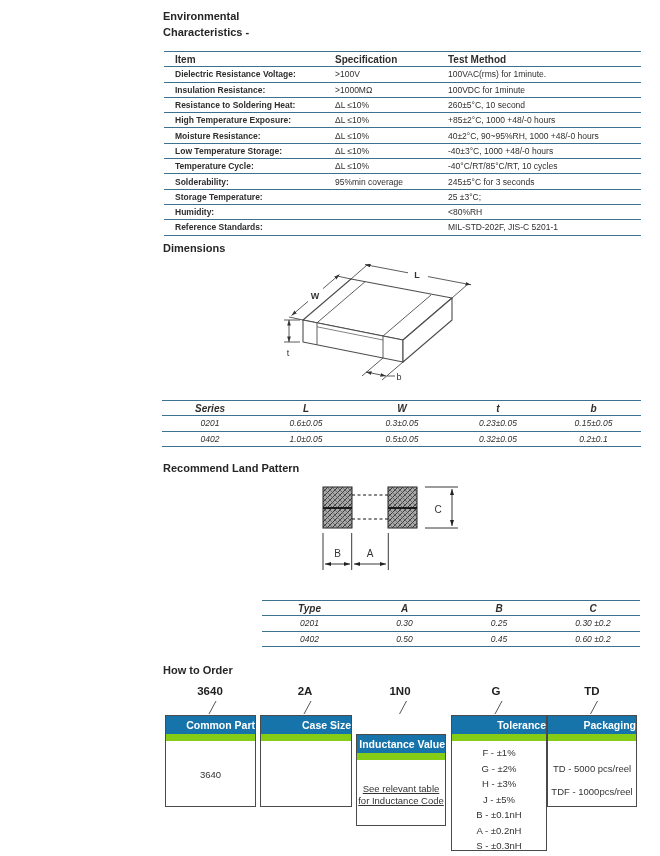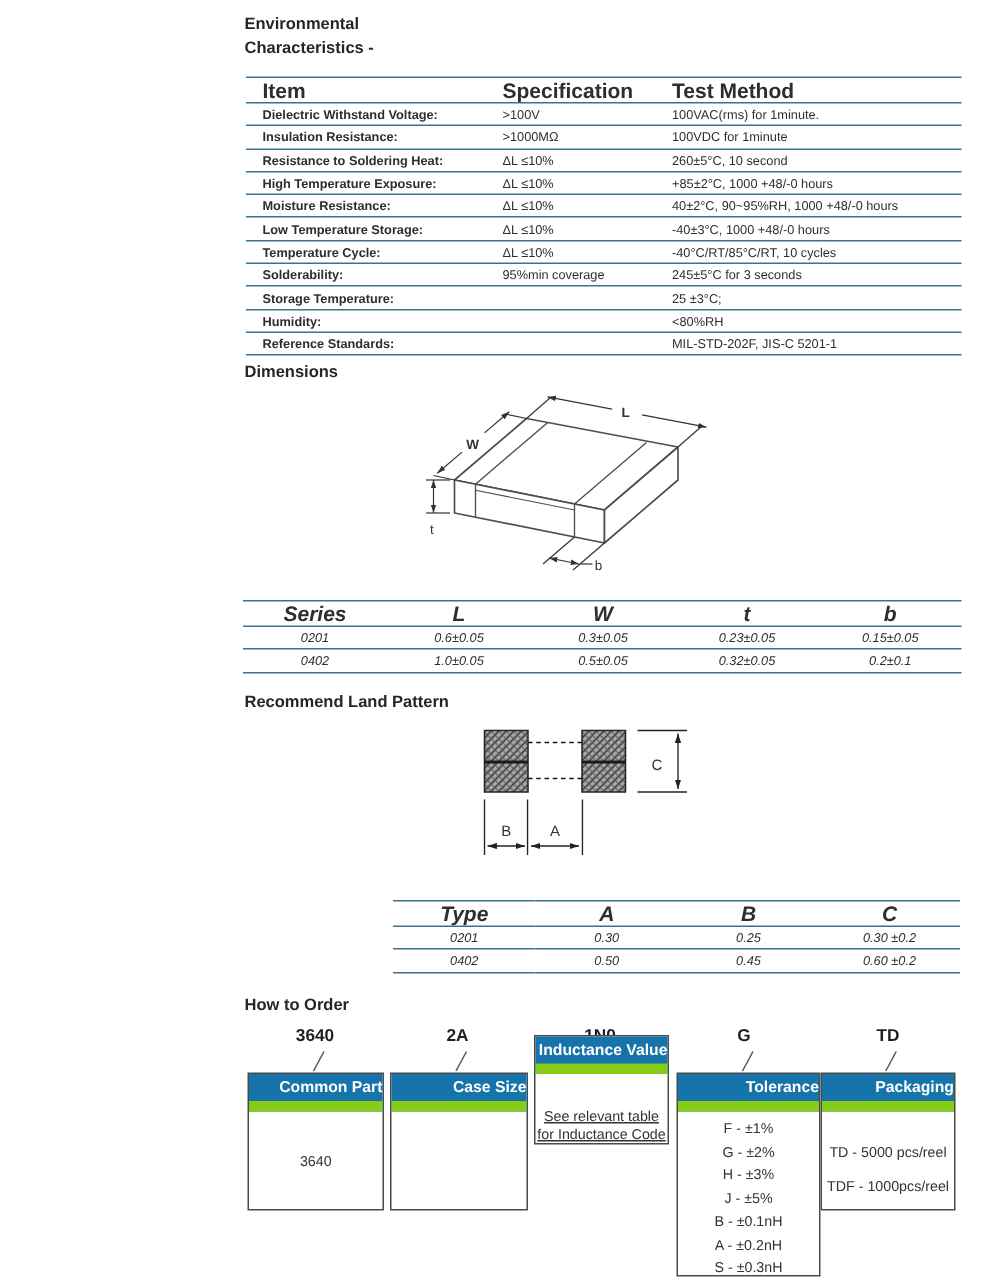--- a/index.html
+++ b/index.html
@@ -20,21 +20,21 @@
   table.dtable{
     position:absolute;border-collapse:collapse;table-layout:fixed;
     border-top:1px solid var(--line);
     font-size:8.5px;color:var(--ink);
   }
   table.dtable th,table.dtable td{
     border-bottom:1px solid var(--line);
     padding:0;height:14.3px;vertical-align:middle;
     white-space:nowrap;overflow:hidden;font-weight:normal;
   }
-  table.dtable th{font-size:14px;font-weight:bold;}
+  table.dtable th{font-size:10px;font-weight:bold;}
   table.env th{text-align:left;}
   table.env td{text-align:left;}
   table.env .c1{padding-left:11px;font-weight:bold;}
   table.env th.c1{font-weight:bold;}
   table.env .c2{padding-left:5px;}
   table.env .c3{padding-left:4px;}
   table.ctr th,table.ctr td{text-align:center;font-style:italic;}
   
   .code{
     position:absolute;top:685px;transform:translateX(-50%);
@@ -66,21 +66,21 @@
         <col style="width:114px">
         <col style="width:197px">
       </colgroup>
     <tbody>
         <tr>
       <th class="c1">Item</th>
       <th class="c2">Specification</th>
       <th class="c3">Test Method</th>
     </tr>
     <tr>
-      <td class="c1">Dielectric Withstand Voltage:</td>
+      <td class="c1">Dielectric Resistance Voltage:</td>
       <td class="c2">&gt;100V</td>
       <td class="c3">100VAC(rms) for 1minute.</td>
     </tr>
     <tr>
       <td class="c1">Insulation Resistance:</td>
       <td class="c2">&gt;1000MΩ</td>
       <td class="c3">100VDC for 1minute</td>
     </tr>
     <tr>
       <td class="c1">Resistance to Soldering Heat:</td>
@@ -301,21 +301,21 @@
     <div class="obox-header">Common Part</div>
     <div class="obox-body" style="padding-top:28px;">
       <div class="bl">3640</div>
     </div>
   </div>
 
   <div class="obox" style="left:260px;top:715px;width:92px;height:92px;">
     <div class="obox-header">Case Size</div>
   </div>
 
-  <div class="obox" style="left:356px;top:690px;width:90px;height:73px;">
+  <div class="obox" style="left:356px;top:734px;width:90px;height:92px;">
     <div class="obox-header">Inductance Value</div>
     <div class="obox-body" style="padding-top:23px;line-height:12px;text-decoration:underline;">
       <div class="bl">See relevant table</div>
       <div class="bl">for Inductance Code</div>
     </div>
   </div>
 
   <div class="obox" style="left:451px;top:715px;width:96px;height:136px;">
     <div class="obox-header">Tolerance</div>
     <div class="obox-body" style="padding-top:4px;line-height:15.5px;">

